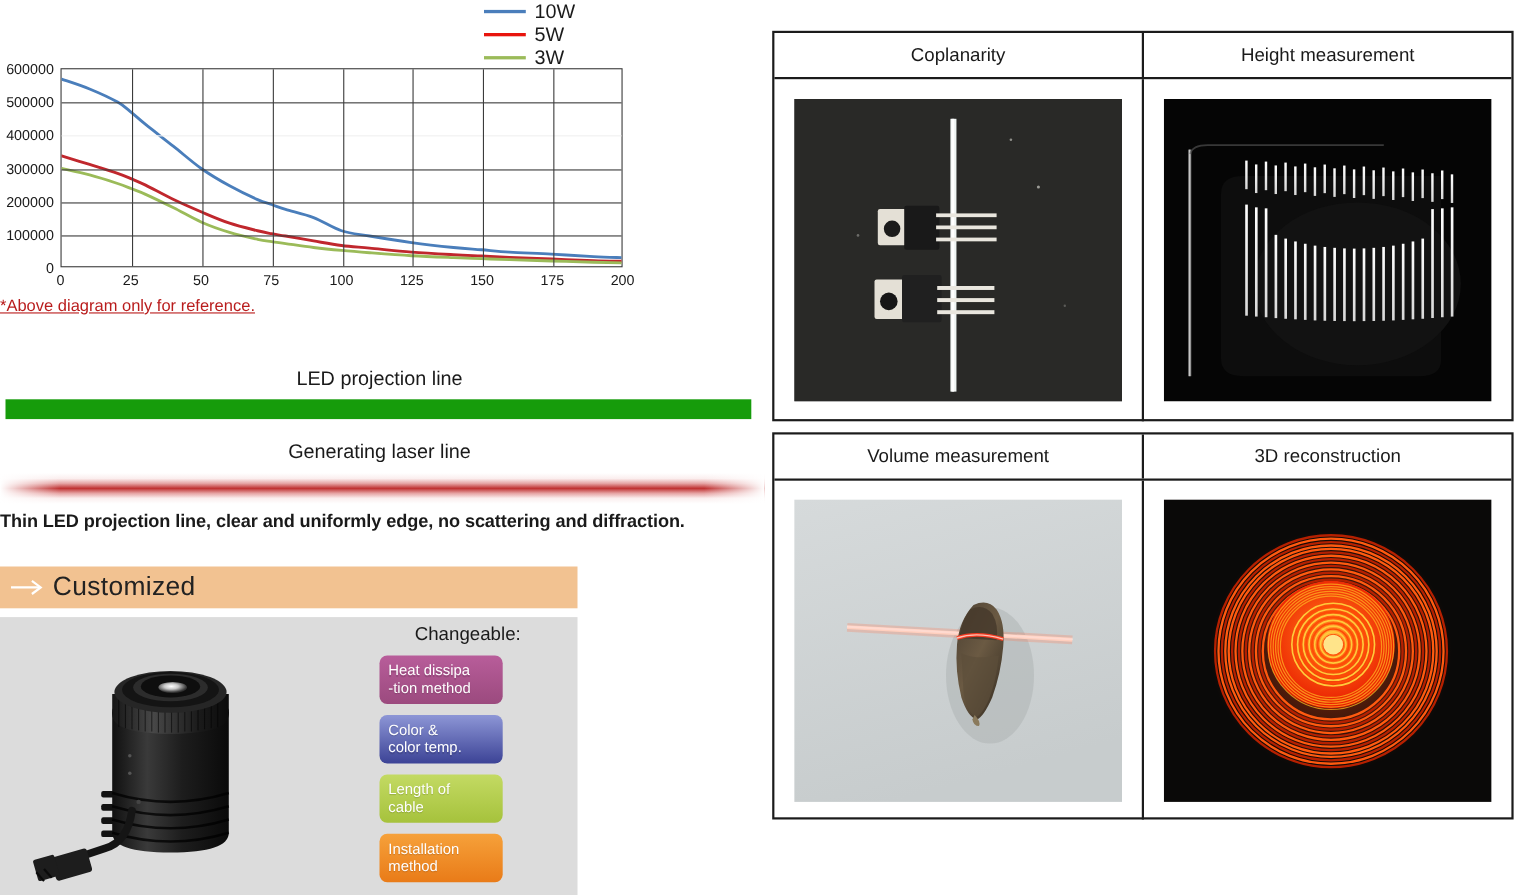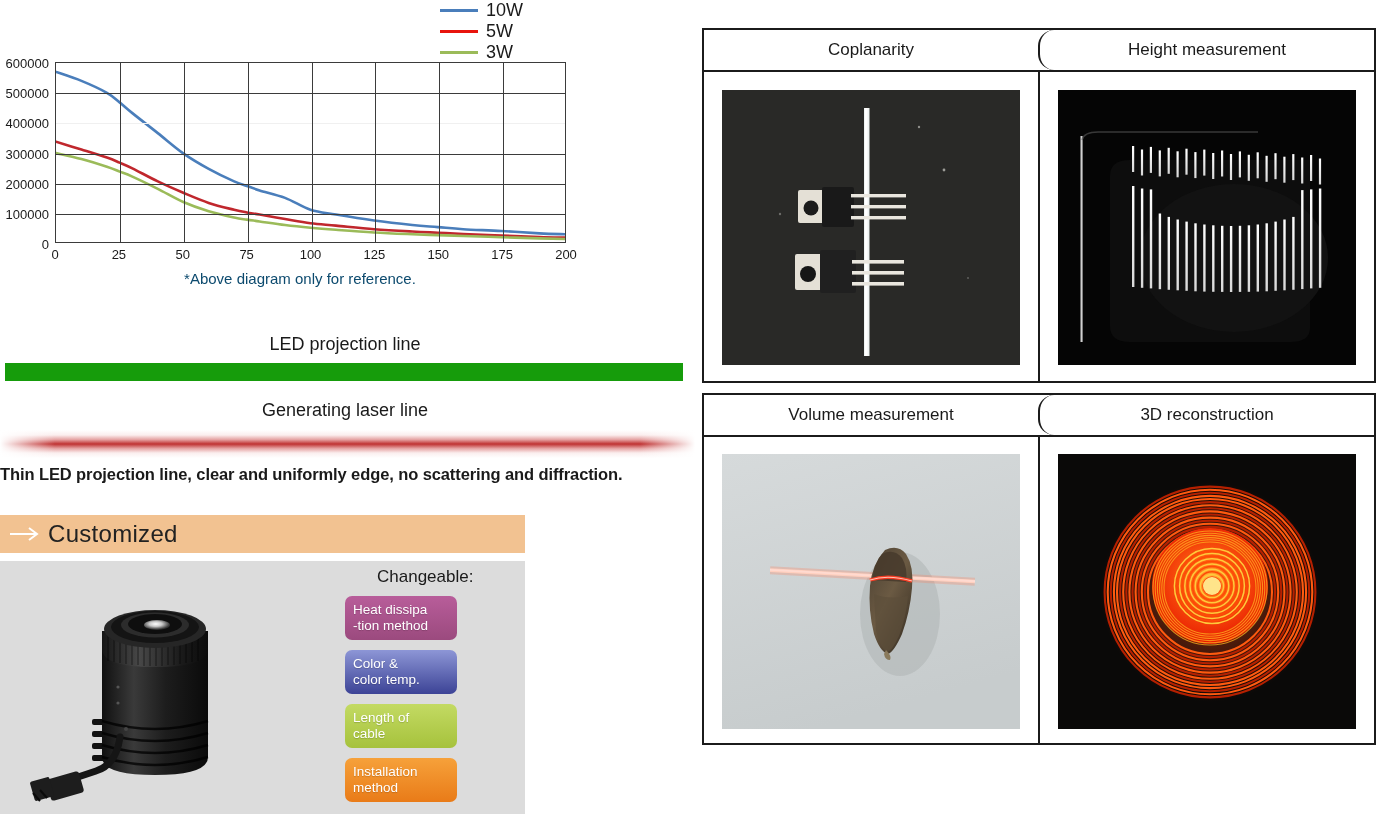--- a/index.html
+++ b/index.html
@@ -27,22 +27,22 @@
              border:1px solid #3b3b3b;box-sizing:border-box;background:#fff;}
   .gridline-h{position:absolute;left:0;right:0;height:1px;background:#3b3b3b;}
   .gridline-h.faint{background:#f0f0f0;}
   .gridline-v{position:absolute;top:0;bottom:0;width:1px;background:#3b3b3b;}
   .ytick{position:absolute;right:571px;width:58px;text-align:right;
          font-size:13px;color:#1a1a1a;transform:translateY(-50%);}
   #y-ticks{position:absolute;left:0;top:7px;width:566px;height:181px;}
   #y-ticks .ytick{right:auto;left:-6px;width:55px;}
   #x-ticks{position:absolute;left:55px;top:192px;width:511px;height:20px;}
   .xtick{position:absolute;font-size:13px;color:#1a1a1a;transform:translateX(-50%);top:0;}
-  #chart-note{position:absolute;left:0;top:0;width:600px;text-align:center;
-              font-size:15px;color:#0c4a6e;}
+  #chart-note{position:absolute;left:0;top:0;width:600px;text-align:left;
+              font-size:15px;color:#b91c1c;text-decoration:underline;}
   #chart-note-wrap{position:absolute;left:0;top:270px;width:600px;}
   #series-svg{position:absolute;left:0;top:0;width:100%;height:100%;display:block;}
 
   
   #lines-block{position:absolute;left:0;top:325px;width:700px;height:150px;}
   .line-caption{text-align:center;font-size:18px;color:#1a1a1a;}
   #led-bar{position:absolute;left:5px;top:38px;width:678px;height:18px;background:#169c0b;}
   #led-caption{position:absolute;left:0;top:9px;width:690px;}
   #laser-caption{position:absolute;left:0;top:75px;width:690px;}
   #laser-bar{position:absolute;left:0px;top:105px;width:695px;height:28px;
@@ -84,21 +84,21 @@
 
   
   #right-column{position:absolute;left:700px;top:0;width:690px;height:814px;}
   .sample-table{position:absolute;border:2px solid #1b1b1b;box-sizing:border-box;
                 background:#fff;}
   #table-top{left:2px;top:28px;width:674px;height:355px;text-align:center;}
   #table-bottom{left:2px;top:393px;width:674px;height:352px;}
   .tbl-head{display:flex;height:40px;border-bottom:2px solid #1b1b1b;}
   .tbl-head .cell{flex:1;display:flex;align-items:center;justify-content:center;
                   font-size:17px;color:#1a1a1a;}
-  .tbl-head .cell + .cell{border-left:2px solid #1b1b1b;border-radius:16px;}
+  .tbl-head .cell + .cell{border-left:2px solid #1b1b1b;}
   .tbl-body{display:flex;height:calc(100% - 40px);}
   .tbl-body .pane{flex:1;display:flex;align-items:center;justify-content:center;}
   .tbl-body .pane + .pane{border-left:2px solid #1b1b1b;}
   .photo{width:298px;height:275px;display:block;}
   #instruction-text{position:absolute;left:2px;top:760px;font-size:16px;color:#1a1a1a;}
 </style>
 </head>
 <body>
 
 <div id="left-column">

